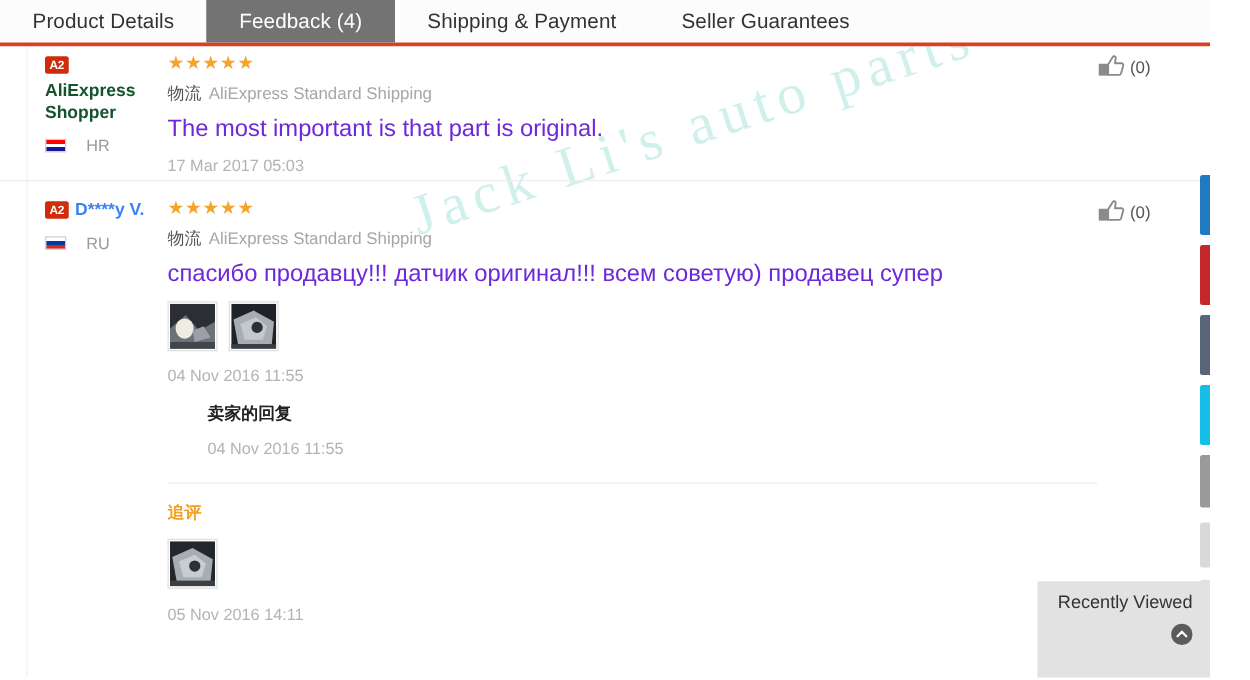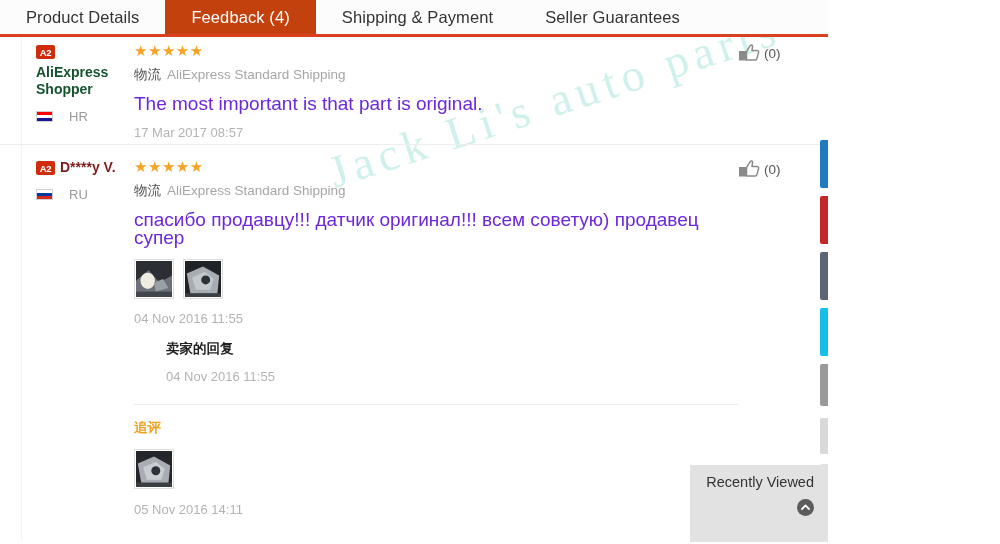--- a/index.html
+++ b/index.html
@@ -2,21 +2,21 @@
 <html><head>
 <meta charset="utf-8">
 <style>
   * { box-sizing: border-box; margin: 0; padding: 0; }
   html, body {
     width: 1000px; height: 544px;
     background: #ffffff;
     font-family: "Liberation Sans", "DejaVu Sans", sans-serif;
     overflow: hidden;
   }
-  #page { position: relative; width: 828px; height: 544px; background: #fff; overflow: hidden; }
+  #page { position: relative; width: 968px; height: 544px; background: #fff; overflow: hidden; }
 
   
   .tabbar {
     position: relative;
     height: 37px;
     background: #fcfcfc;
     border-bottom: 3px solid #d9411e;
     display: flex;
     align-items: stretch;
     z-index: 5;
@@ -24,21 +24,21 @@
   .tab {
     display: flex; align-items: center; justify-content: center;
     padding: 0 26px;
     font-size: 16.5px;
     color: #333;
     letter-spacing: .1px;
     cursor: pointer;
     white-space: nowrap;
   }
   .tab.active {
-    background: #c2410c;
+    background: #737373;
     color: #ffffff;
     font-weight: 400;
   }
 
   
   .content { position: relative; height: 504px; background: #fff; }
 
   .vrule {
     position: absolute; left: 21px; top: 0; width: 1px; height: 504px;
     background: #f2f2f2;
@@ -73,21 +73,21 @@
   .a2-badge {
     display: inline-flex; align-items: center; justify-content: center;
     width: 19px; height: 14px; flex: 0 0 19px;
     background: #cf2c0c; color: #fff;
     font-size: 9.5px; font-weight: bold;
     border-radius: 2px;
     margin-top: 2px;
     letter-spacing: -.2px;
   }
   .uname { font-size: 14px; font-weight: bold; color: #14532d; line-height: 17px; }
-  .uname.link { color: #7f1d1d; font-weight: bold; }
+  .uname.link { color: #3b82f6; font-weight: bold; }
 
   .country { display: flex; align-items: center; gap: 16px; margin-top: 11px; }
   .flag { width: 17px; height: 11px; border: 1px solid #d0d0d0; display: block; flex: 0 0 17px; }
   .flag-hr { background: linear-gradient(to bottom, #ff0000 0 33.3%, #ffffff 33.3% 66.6%, #171796 66.6% 100%); }
   .flag-ru { background: linear-gradient(to bottom, #ffffff 0 33.3%, #0039a6 33.3% 66.6%, #d52b1e 66.6% 100%); }
   .ccode { font-size: 13px; color: #999; }
 
   .stars { color: #f6a429; font-size: 15px; letter-spacing: 0.5px; line-height: 15px; height: 16px; }
 
   .ship-line { display: flex; align-items: baseline; gap: 6px; margin-top: 7px; }
@@ -176,21 +176,21 @@
         </div>
       </div>
 
       <div class="rev-main">
         <div class="stars">★★★★★</div>
         <div class="ship-line">
           <span class="ship-cn">物流</span>
           <span class="ship-txt">AliExpress Standard Shipping</span>
         </div>
         <div class="rev-text">The most important is that part is original.</div>
-        <div class="rev-date">17 Mar 2017 08:57</div>
+        <div class="rev-date">17 Mar 2017 05:03</div>
       </div>
 
       <div class="rev-right">
         <div class="helpful">
           <svg width="22" height="20" viewBox="0 0 22 20">
             <path d="M8.5 8.6 L12.2 2.6 C12.9 1.6 14.4 1.9 14.6 3.1 L14.0 7.6 L19.2 7.6 C20.2 7.6 20.9 8.5 20.6 9.4 L18.9 15.6 C18.7 16.4 18.0 16.9 17.2 16.9 L8.5 16.9 Z" fill="none" stroke="#8a8a8a" stroke-width="1.5" stroke-linejoin="round"></path>
             <rect x="1.6" y="8.6" width="6.2" height="8.3" fill="#8a8a8a" stroke="#8a8a8a" stroke-width="1.2"></rect>
           </svg>
           <span class="cnt">(0)</span>
         </div>

